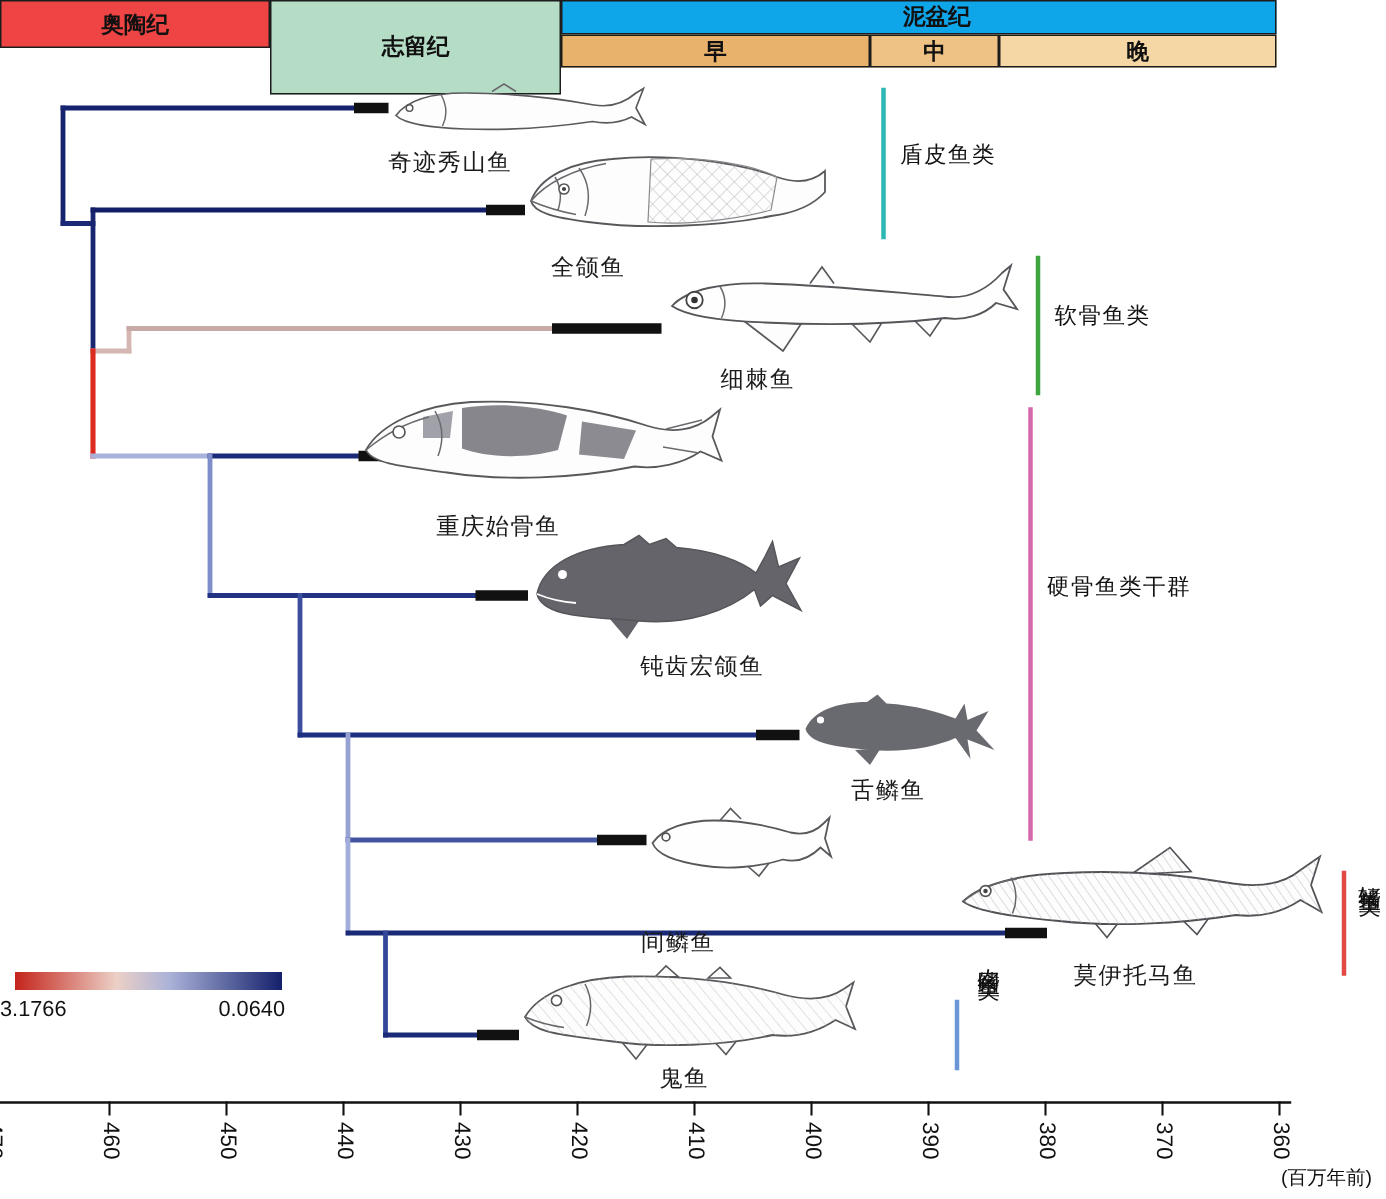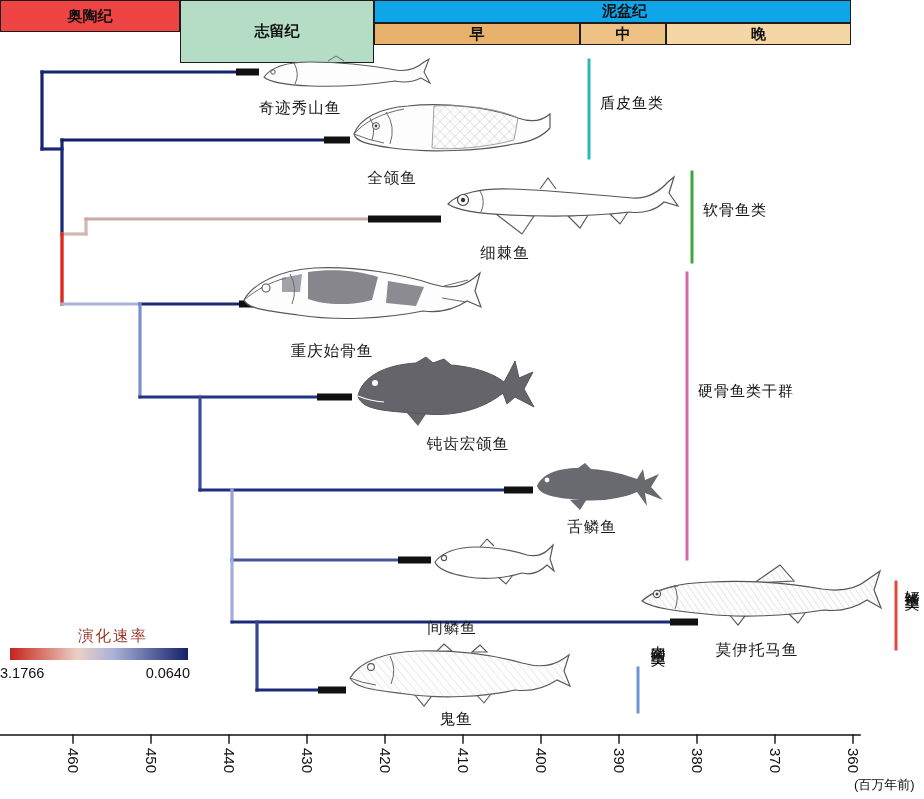--- a/index.html
+++ b/index.html
@@ -212,20 +212,19 @@
       <div class="tick-label" style="left: 315.5px; top: 748px;">430</div>
       <div class="tick-label" style="left: 393.5px; top: 748px;">420</div>
       <div class="tick-label" style="left: 471.5px; top: 748px;">410</div>
       <div class="tick-label" style="left: 549.5px; top: 748px;">400</div>
       <div class="tick-label" style="left: 627.5px; top: 748px;">390</div>
       <div class="tick-label" style="left: 705.5px; top: 748px;">380</div>
       <div class="tick-label" style="left: 783.5px; top: 748px;">370</div>
       <div class="tick-label" style="left: 861.5px; top: 748px;">360</div>
     </div>
 
-  <div class="legend-title" style="color: rgb(156, 56, 44);">演化速率</div>
   <div class="legend-bar" id="legend-bar" style="background: linear-gradient(to right, rgb(196, 36, 27) 0%, rgb(236, 208, 198) 38%, rgb(170, 178, 216) 58%, rgb(20, 32, 107) 100%);"></div>
   <div class="legend-max">3.1766</div>
   <div class="legend-min">0.0640</div>
 
   <div class="unit-label">(百万年前)</div>
 
 </div>
 
 </body></html>

